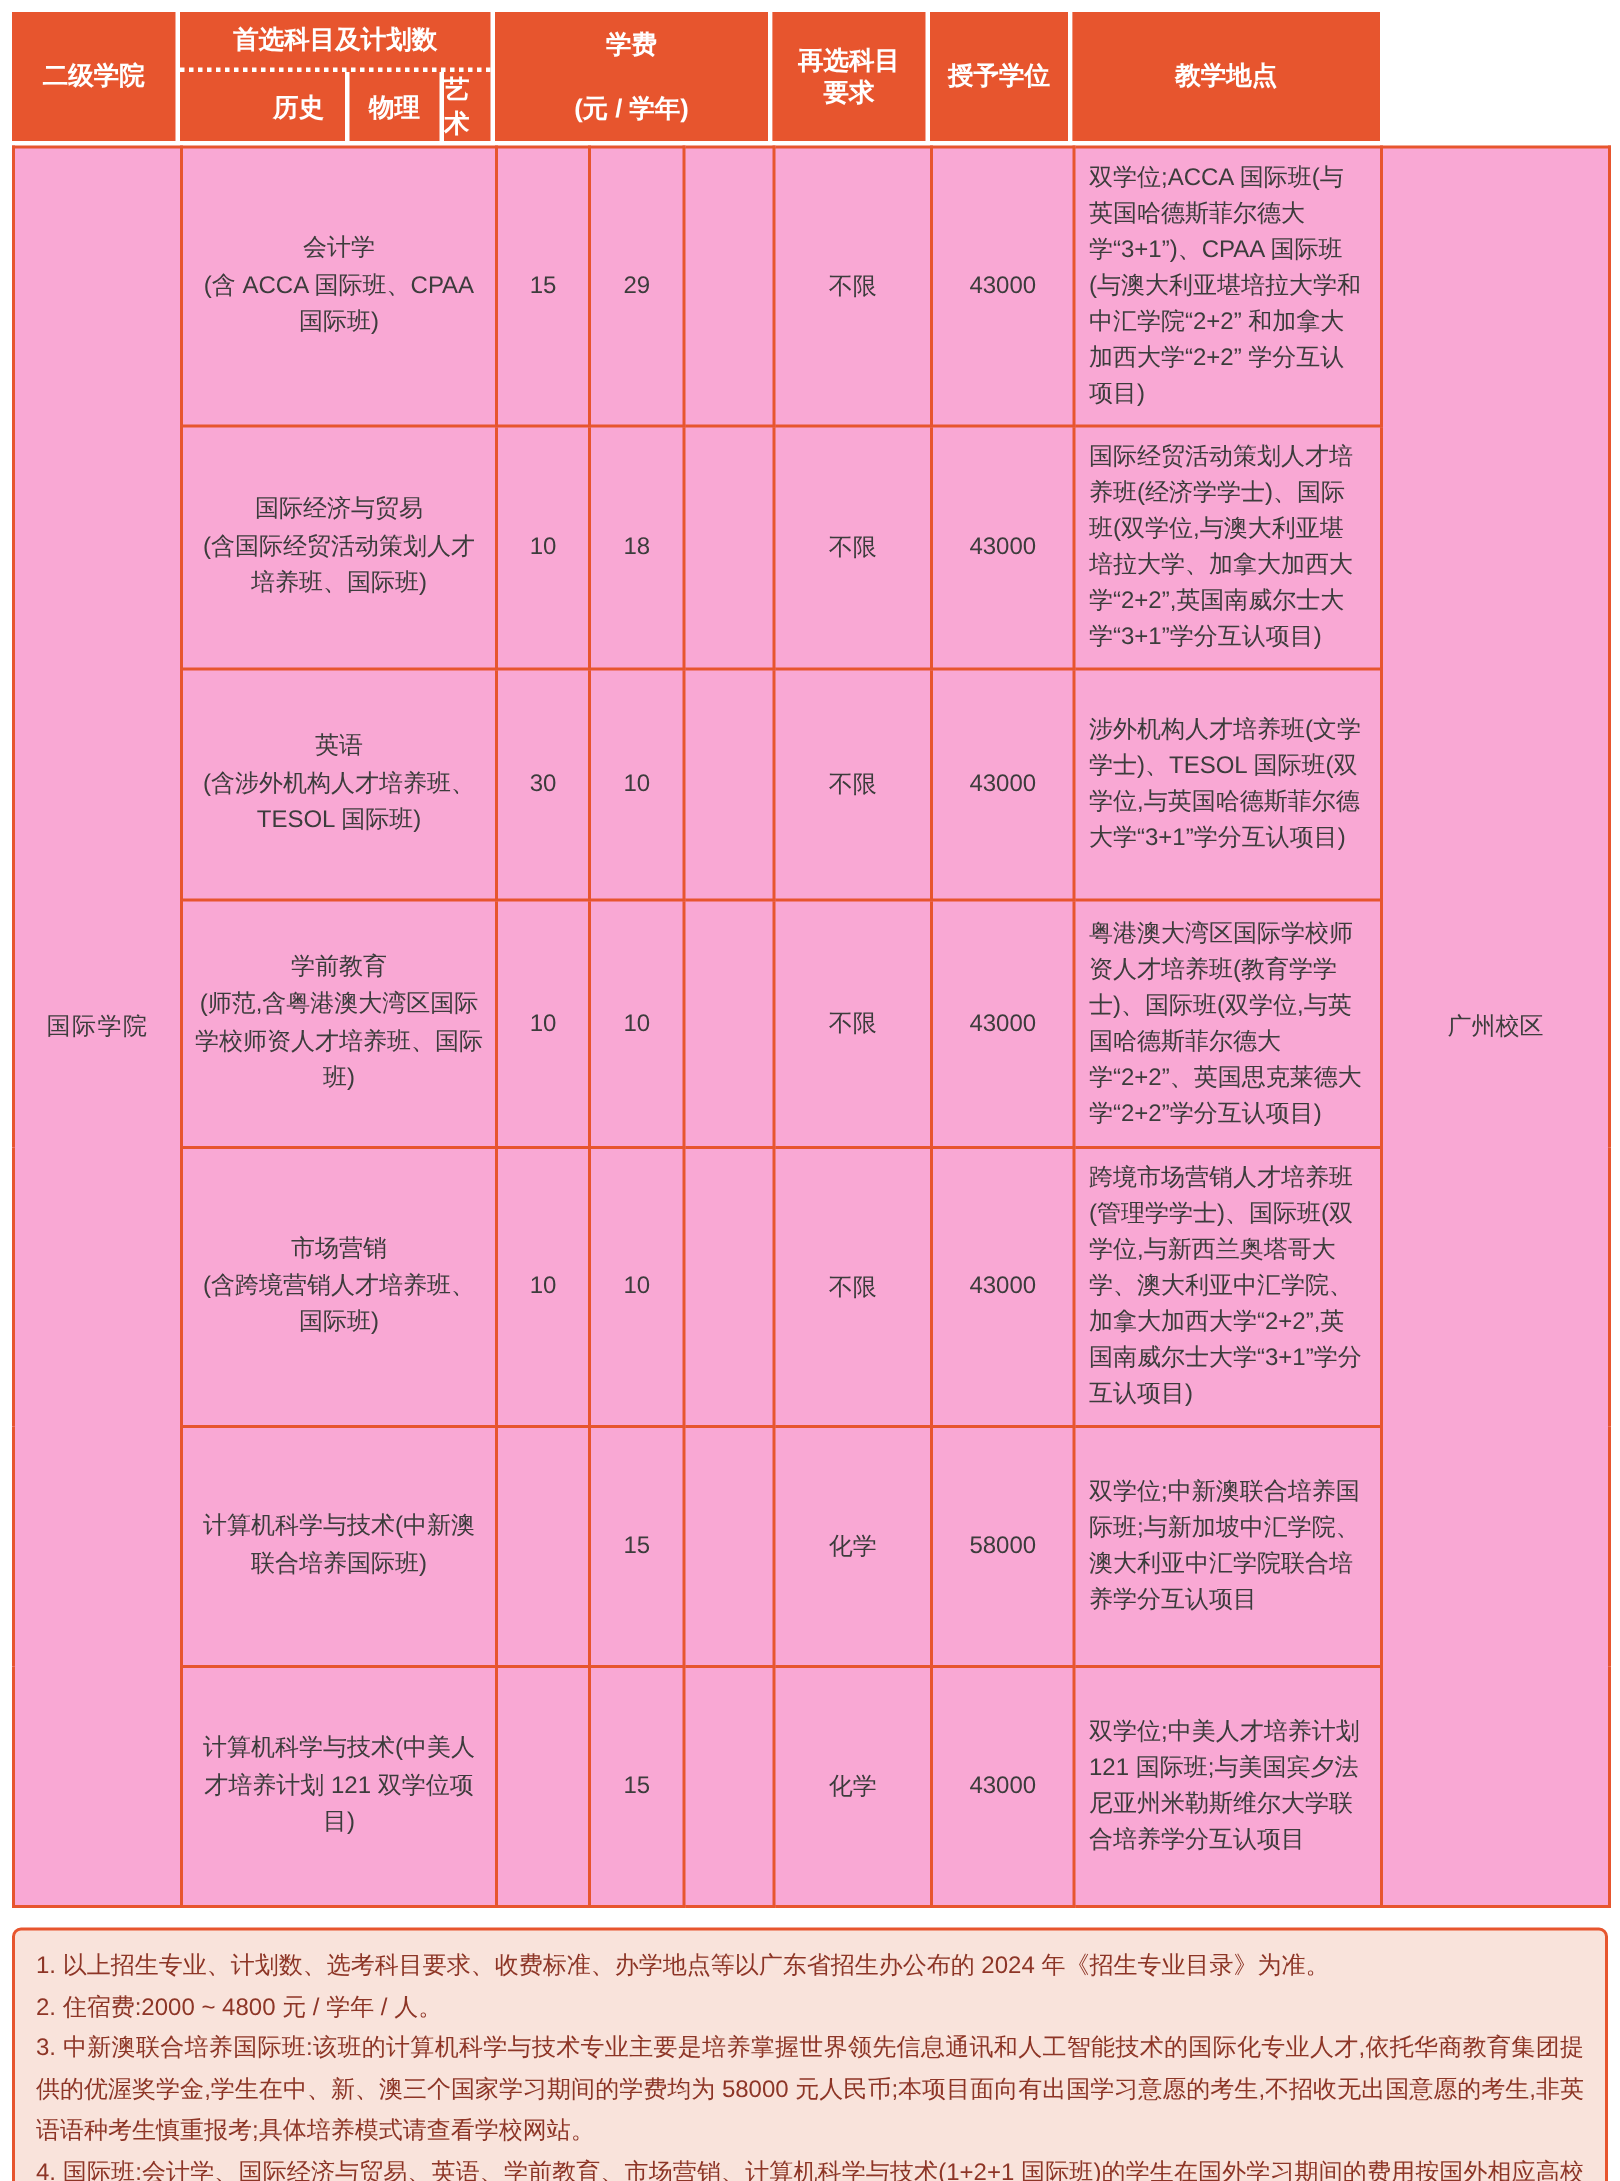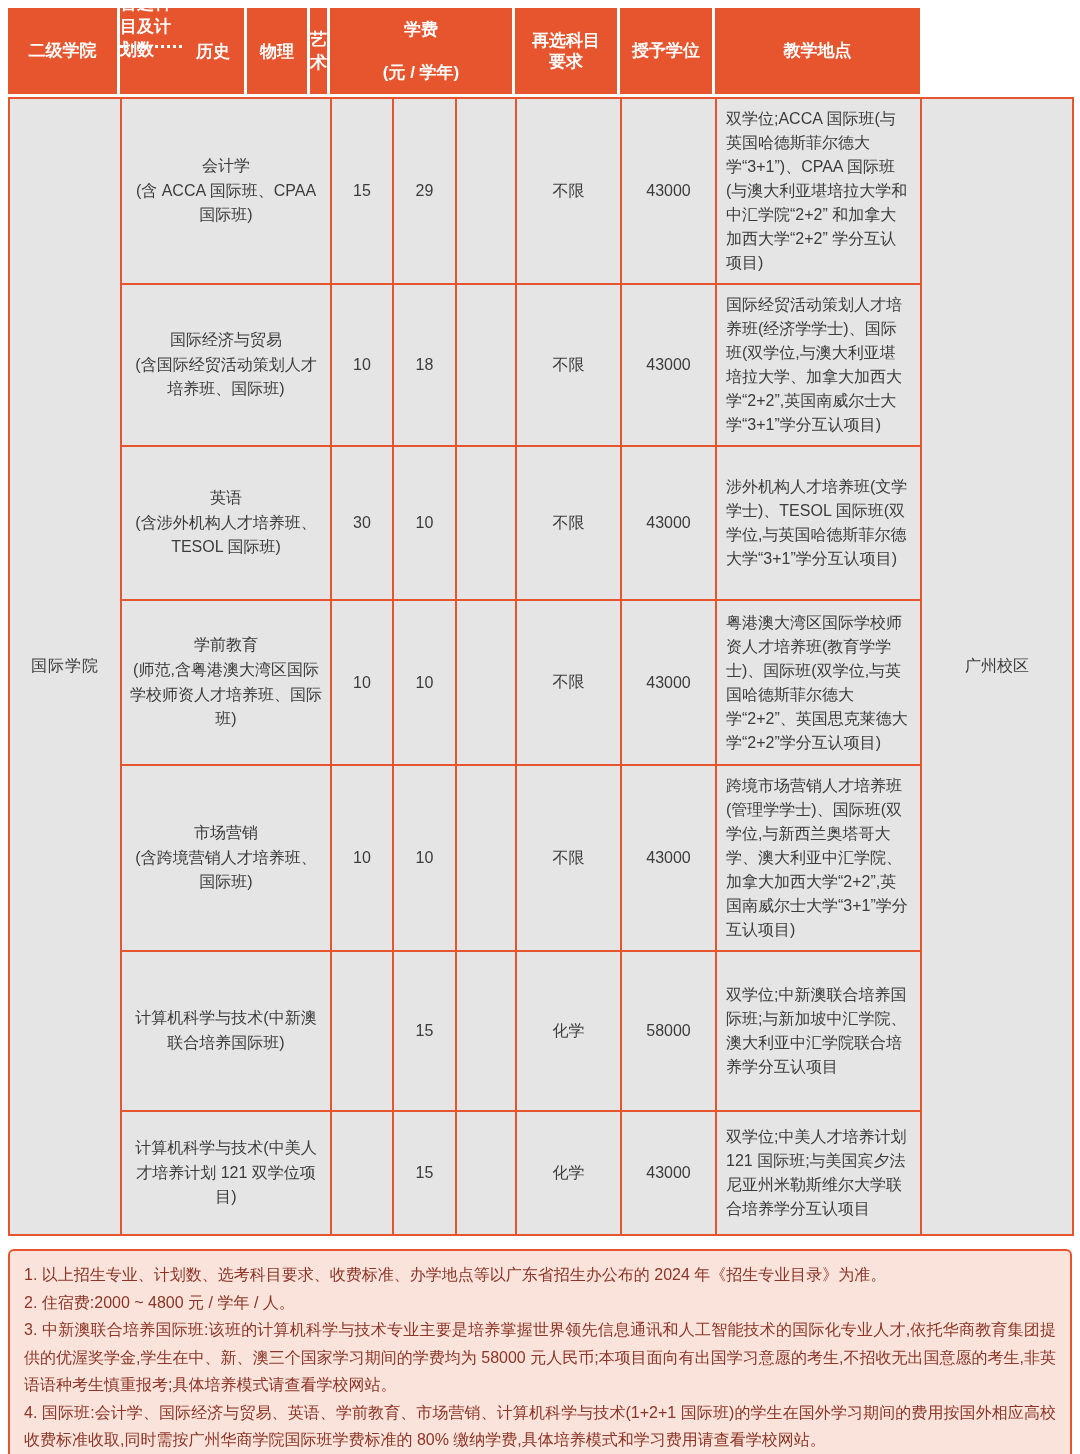--- a/index.html
+++ b/index.html
@@ -33,49 +33,50 @@
     justify-content:center;
     text-align:center;
     border-right:3px solid #fff;
     line-height:1.25;
   }
   .hcell:last-child{border-right:none;}
   .hgroup{
     background:var(--orange);
     border-right:3px solid #fff;
     display:flex;
-    flex-direction:row;
+    flex-direction:column;
   }
   .hgroup-top{
     height:40px;
     color:#fff;font-weight:700;font-size:17px;
     display:flex;align-items:center;justify-content:center;
     border-bottom:3px dotted #fff;
   }
   .hgroup-bottom{
     flex:1;
     display:grid;
     grid-template-columns:62px 63px 1fr;
+    padding-left:48px;
   }
   .hsub{
     color:#fff;font-weight:700;font-size:17px;
     display:flex;align-items:center;justify-content:center;
   }
   .hsub + .hsub{border-left:3px solid #fff;}
   .preline{white-space:pre-line;}
 
   
   table.body{
     width:1064px;
     table-layout:fixed;
     border-collapse:collapse;
   }
   table.body td{
     border:2px solid var(--orange-border);
-    background:#e5e5e5;
+    background:#f9a8d4;
     color:var(--body-text);
     font-size:16px;
     vertical-align:middle;
   }
   td.college{
     background:var(--pink);
     text-align:center;
     font-size:17px;
     letter-spacing:1px;
   }
@@ -97,21 +98,21 @@
     padding:8px 9px;
     line-height:1.5;
     font-size:15.5px;
   }
   tr.r0{height:167px;}
   tr.r1{height:153px;}
   tr.r2{height:154px;}
   tr.r3{height:165px;}
   tr.r4{height:155px;}
   tr.r5{height:160px;}
-  tr.r6{height:124px;}
+  tr.r6{height:160px;}
 
   
   .notes{
     width:1064px;
     margin-top:13px;
     background:var(--footer-bg);
     border:2.5px solid var(--orange-border);
     border-radius:6px;
     padding:10px 14px 12px 14px;
     color:var(--footer-text);

